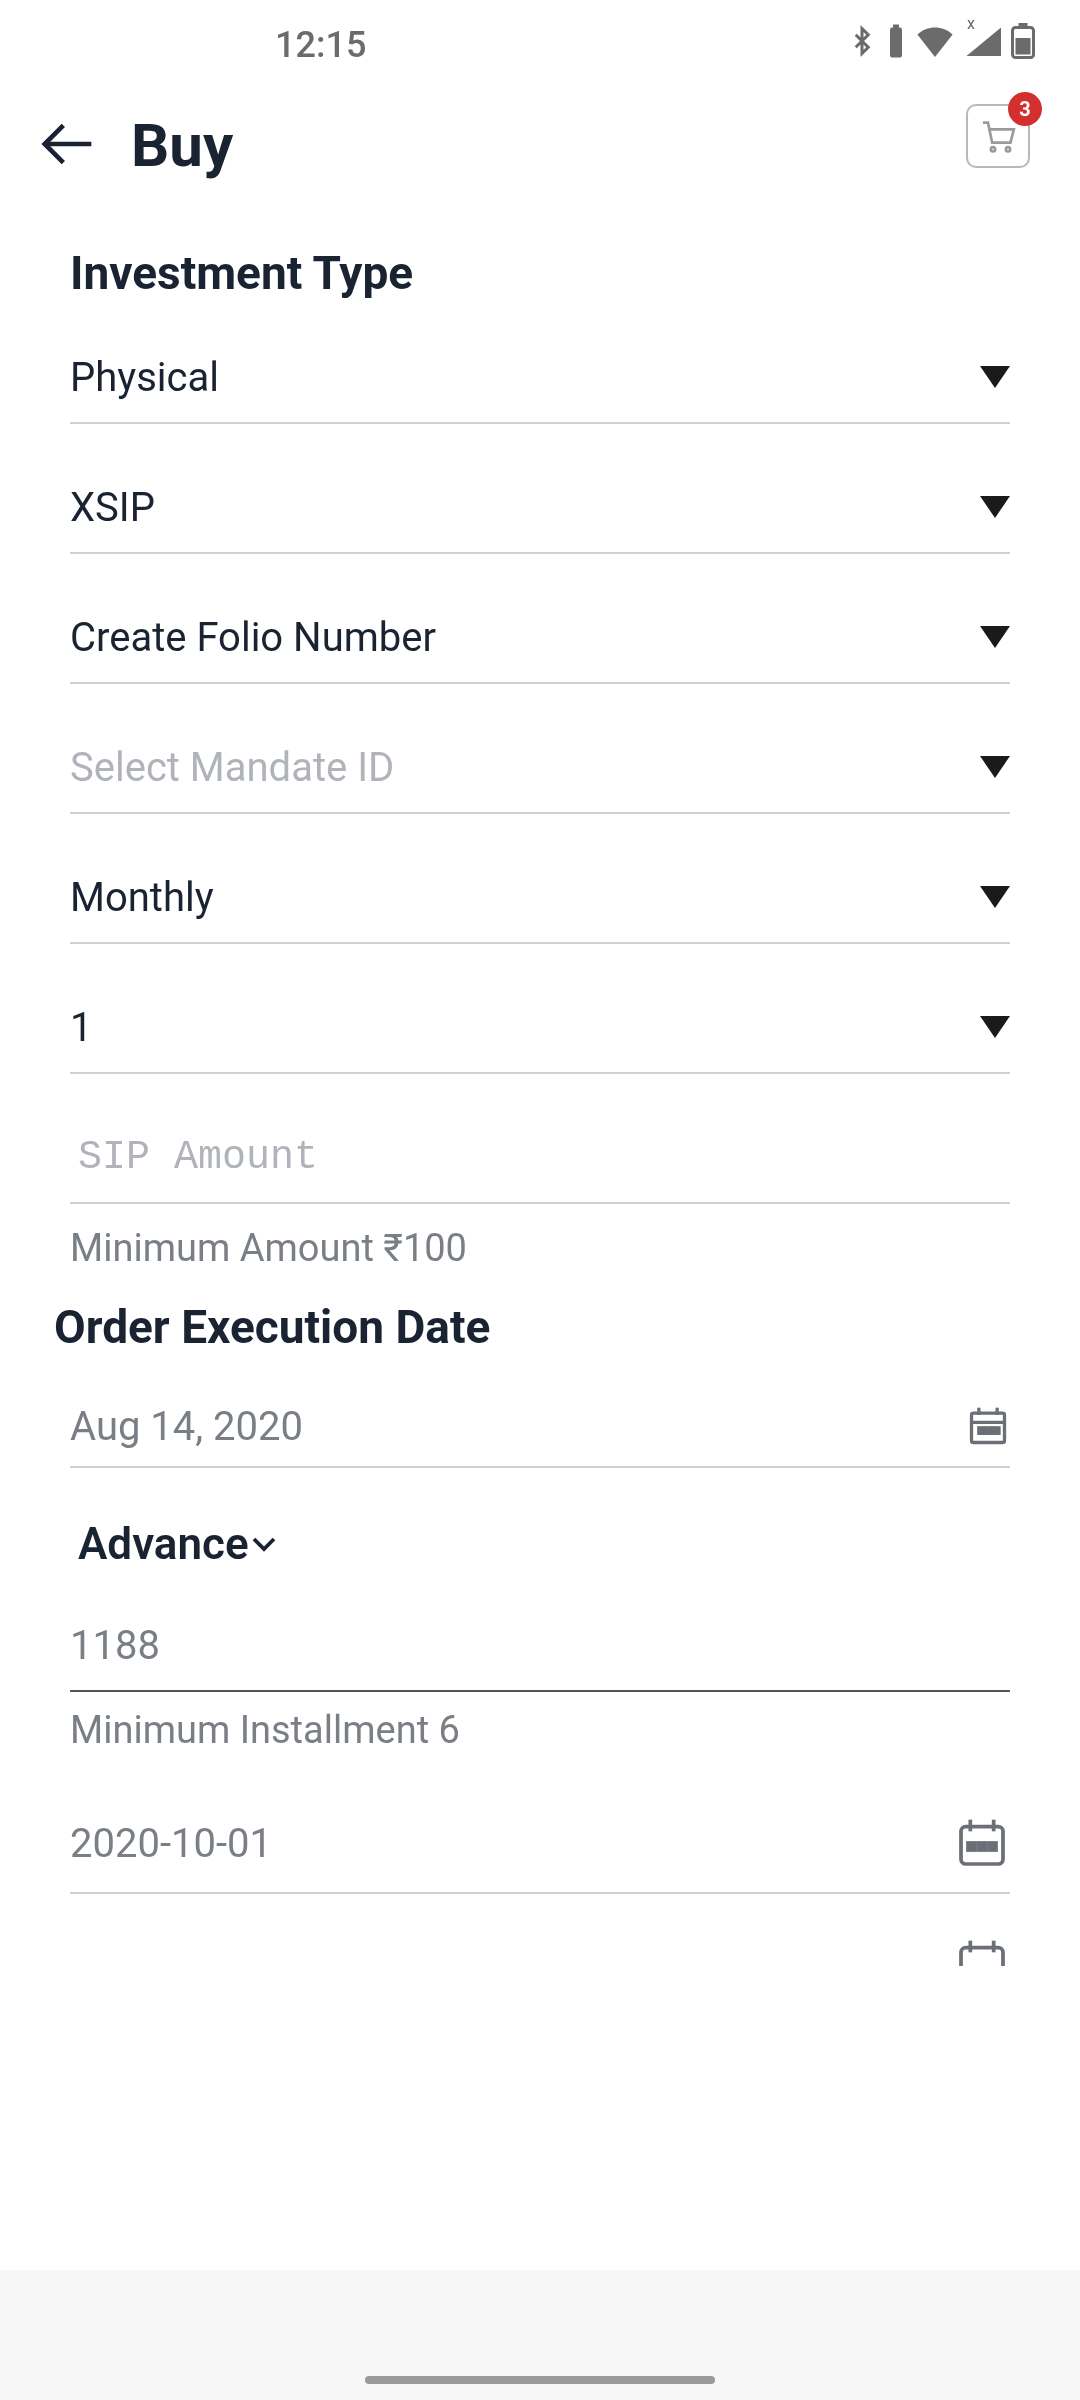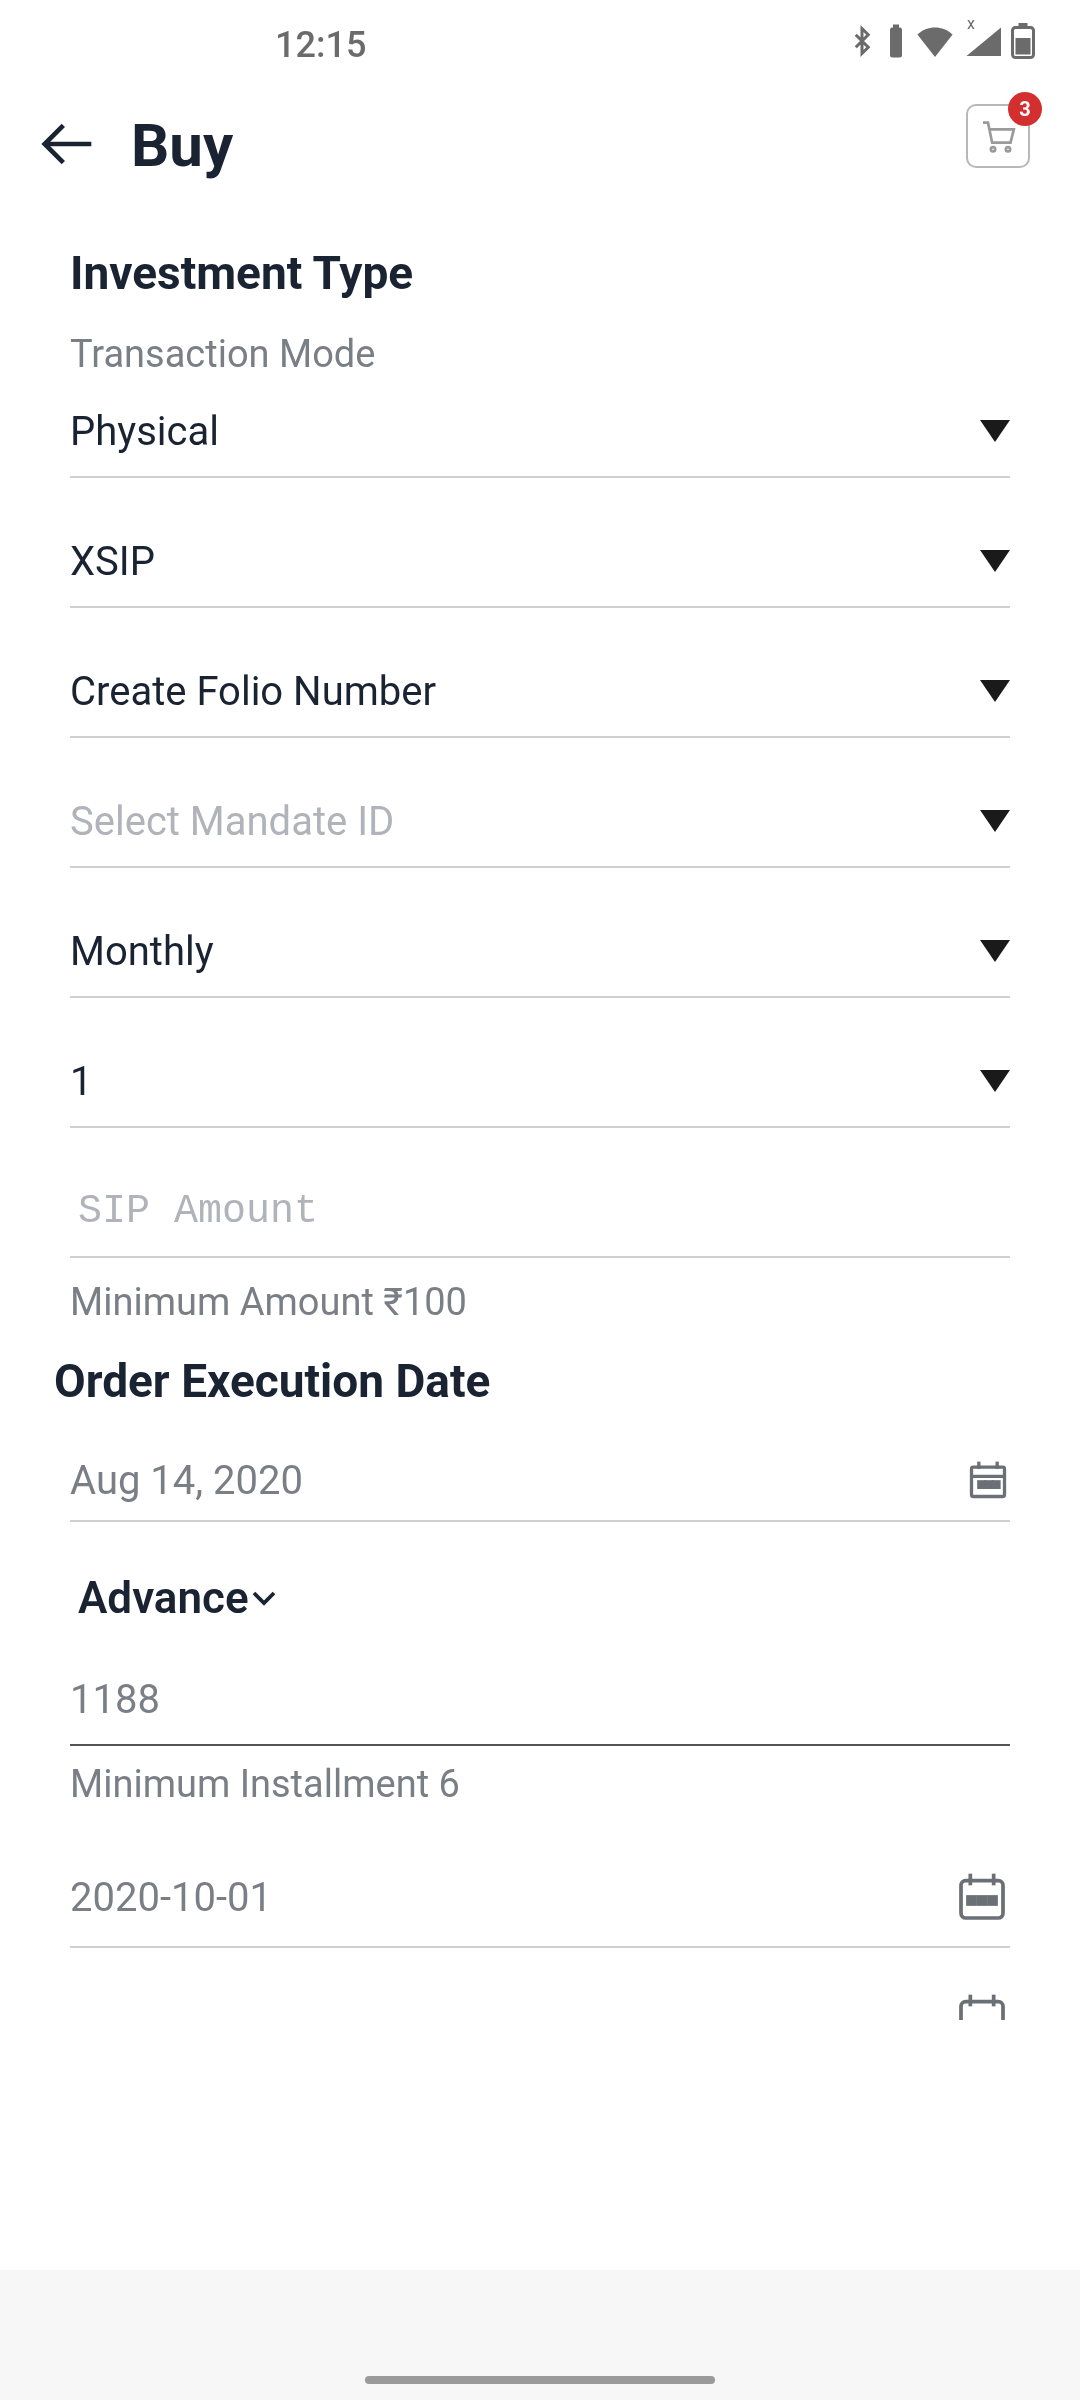--- a/index.html
+++ b/index.html
@@ -282,21 +282,20 @@
     </svg>
     <div class="cart-badge">3</div>
   </div>
 </div>
 
 <div class="content">
 
   <div class="section-title">Investment Type</div>
 
 
-  <div class="sublabel">Transaction Mode</div>
 
   <div class="select-field" style="margin-top:10px;">
     <div class="value">Physical</div>
     <div class="caret-down"></div>
   </div>
 
   <div class="select-field">
     <div class="value">XSIP</div>
     <div class="caret-down"></div>
   </div>

